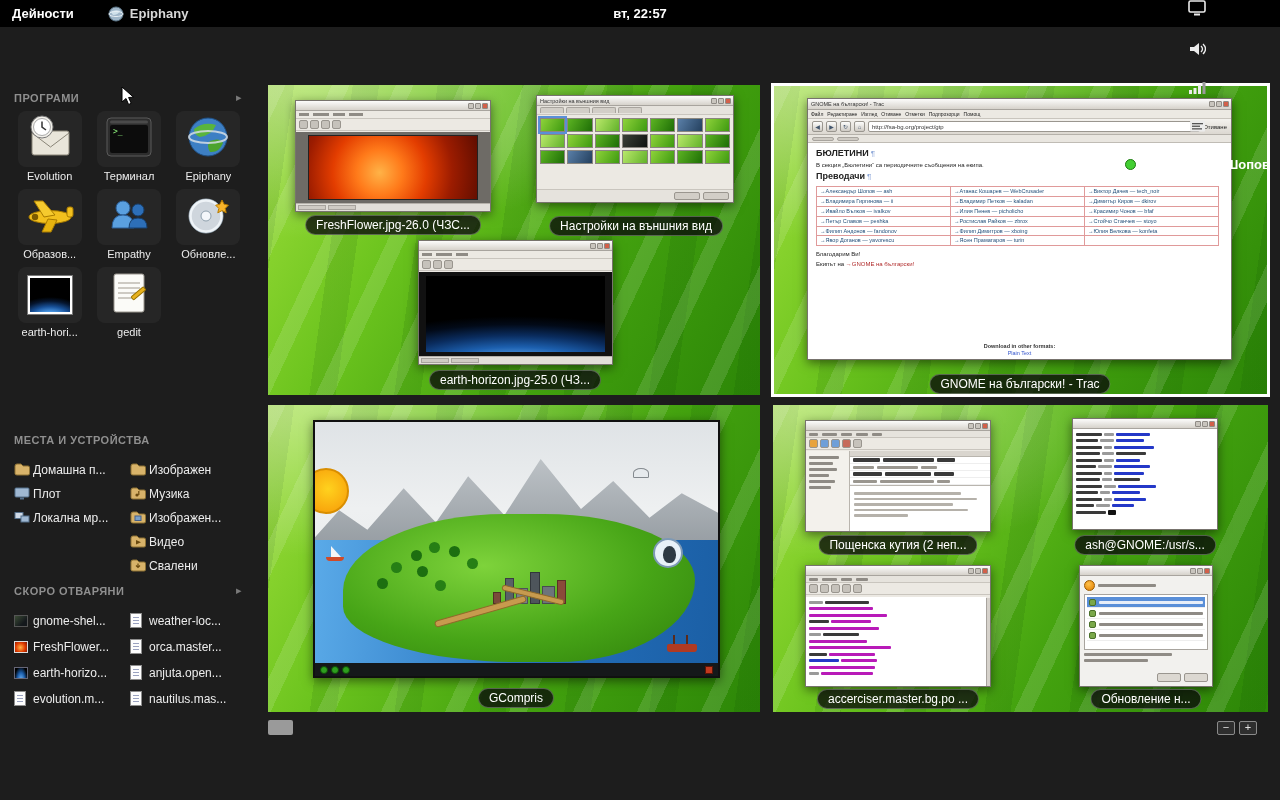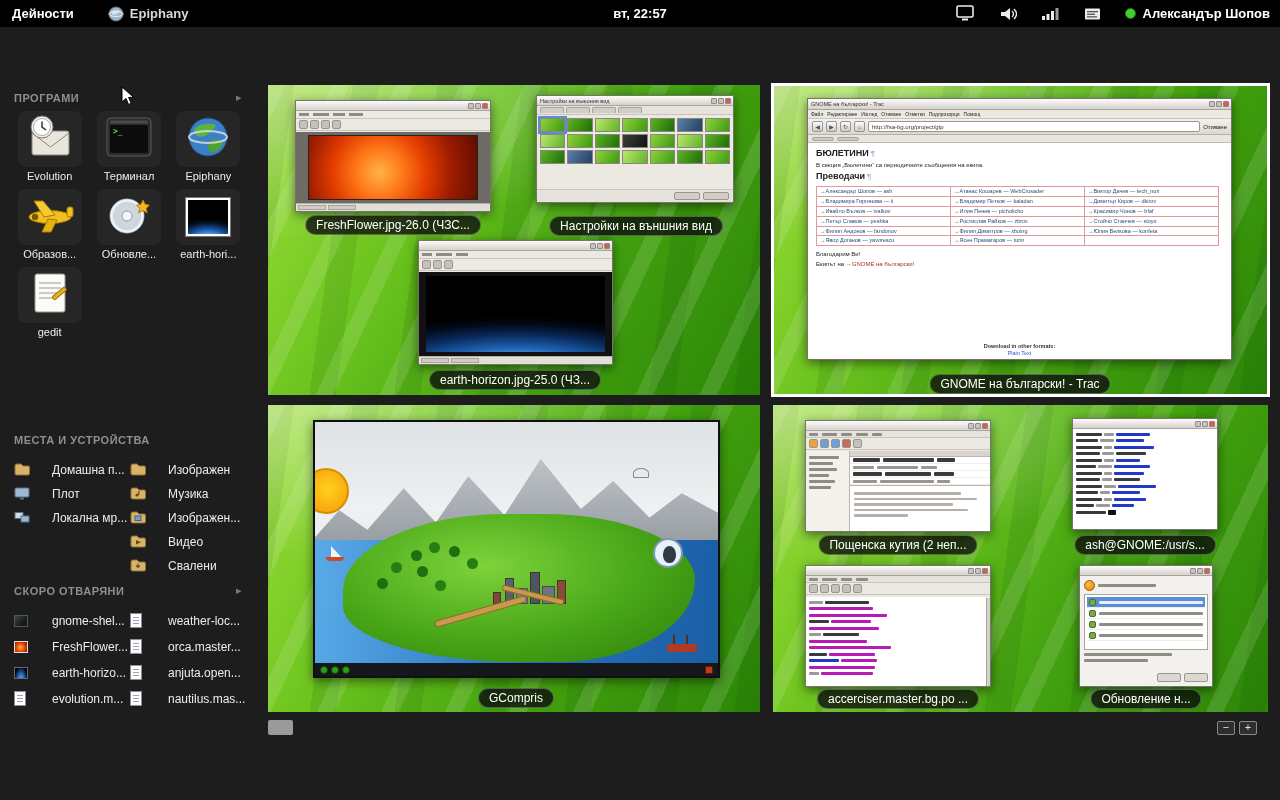--- a/index.html
+++ b/index.html
@@ -5,21 +5,21 @@
   *{margin:0;padding:0;box-sizing:border-box;}
   html,body{width:1280px;height:800px;overflow:hidden;background:#1d1d1d;
     font-family:"Liberation Sans","DejaVu Sans",sans-serif;position:relative;}
 
   
   #topbar{position:absolute;left:0;top:0;width:1280px;height:27px;background:#000;
     display:flex;align-items:center;color:#fff;z-index:40;}
   .tb-activities{font-weight:bold;font-size:13px;padding:0 12px;cursor:default;}
   .tb-app{display:flex;align-items:center;gap:6px;color:#d8d8d8;font-weight:bold;font-size:13px;margin-left:22px;}
   .tb-clock{position:absolute;left:50%;transform:translateX(-50%);font-weight:bold;font-size:13px;}
-  .tb-right{position:absolute;right:10px;top:0;height:27px;display:flex;align-items:center;gap:24px;}
+  .tb-right{position:absolute;right:10px;top:0;height:27px;display:flex;align-items:center;gap:24px;flex-direction:column;}
   .tb-user{display:flex;align-items:center;gap:7px;font-weight:bold;font-size:13px;}
   .presence{width:11px;height:11px;border-radius:50%;background:#43cf33;border:1px solid #1d7a10;}
   .tbicon{display:flex;align-items:center;}
 
   
   #sidebar{position:absolute;left:0;top:27px;width:256px;height:773px;}
   #search{position:absolute;left:13px;top:16px;width:228px;height:26px;background:#121212;
     border:1px solid #5a5a5a;border-radius:5px;color:#b5b5b5;font-size:13px;padding:0 8px;outline:none;
     font-family:"Liberation Sans","DejaVu Sans",sans-serif;}
   #search::placeholder{color:#8f8f8f;}
@@ -33,21 +33,21 @@
     display:flex;align-items:center;justify-content:center;}
   .app-label{margin-top:3px;font-size:11px;color:#ececec;max-width:74px;white-space:nowrap;overflow:hidden;}
   .thumb-flower{width:44px;height:38px;border:2px solid #fff;box-shadow:0 0 0 1px #777;
     background:radial-gradient(circle at 45% 55%,#ffb347,#ff6a00 30%,#d12c00 60%,#7e1400 100%);}
   .thumb-earth{width:44px;height:38px;border:2px solid #fff;box-shadow:0 0 0 1px #777;
     background:radial-gradient(ellipse 120% 80% at 50% 120%,#bfe0ff 0%,#4d9be8 25%,#174f96 45%,#05152e 65%,#000 80%);}
   .twocol{position:absolute;display:flex;}
   #places{left:14px;top:433px;}
   #recent{left:14px;top:583px;}
   .col{display:flex;flex-direction:column;gap:5px;width:116px;}
-  .pl{display:flex;align-items:center;gap:22px;font-size:12px;color:#ececec;height:19px;}
+  .pl{display:flex;align-items:center;gap:3px;font-size:12px;color:#ececec;height:19px;}
   .pl .mini{flex:0 0 16px;display:flex;align-items:center;}
   .pl-label{white-space:nowrap;overflow:hidden;}
   .mini-page{width:12px;height:15px;background:#fdfdfd;border:1px solid #8d8d8d;position:relative;}
   .mini-page::before{content:"";position:absolute;left:2px;right:2px;top:3px;height:1px;background:#9aa2c0;
     box-shadow:0 3px 0 #9aa2c0,0 6px 0 #9aa2c0;}
   .mini-flower{width:14px;height:12px;border:1px solid #ddd;
     background:radial-gradient(circle at 45% 55%,#ffb347,#e03c00 55%,#7e1400);}
   .mini-earth{width:14px;height:12px;border:1px solid #667;
     background:radial-gradient(ellipse at 50% 130%,#7ec3ff,#1c5fae 45%,#000 80%);}
   .mini-shot{width:14px;height:12px;border:1px solid #555;background:linear-gradient(135deg,#3c4c36,#14181c 70%);}
@@ -330,20 +330,33 @@
         <svg width="52" height="42" viewBox="0 0 52 42">
               <ellipse cx="26" cy="23" rx="21" ry="6.5" fill="#f2c01e" stroke="#a87b00"></ellipse>
               <path d="M20 23 L10 7 L19 7 L31 21 Z" fill="#f5ca2e" stroke="#a87b00"></path>
               <path d="M24 25 L18 38 L27 38 L33 26 Z" fill="#e6b30f" stroke="#a87b00"></path>
               <rect x="43" y="13" width="6" height="10" rx="2" fill="#f2c01e" stroke="#a87b00"></rect>
               <circle cx="11" cy="23" r="3.2" fill="#7c5a00"></circle>
             </svg>
       </span>
         </div>
       <div class="app-label">Образов...</div>
+    </div>
+    <div class="app">
+      <div class="app-ico">
+          <span>
+        <svg width="44" height="40" viewBox="0 0 44 40">
+              <circle cx="16" cy="13" r="7" fill="#5aa0e0" stroke="#2a5c94"></circle>
+              <path d="M5 33 Q5 20 16 20 Q27 20 27 33 Z" fill="#5aa0e0" stroke="#2a5c94"></path>
+              <circle cx="31" cy="15" r="6" fill="#2d6fb8" stroke="#17406e"></circle>
+              <path d="M22 33 Q22 23 31 23 Q40 23 40 33 Z" fill="#2d6fb8" stroke="#17406e"></path>
+            </svg>
+      </span>
+        </div>
+      <div class="app-label">Empathy</div>
     </div>
     <div class="app">
       <div class="app-ico">
           <span>
         <svg width="46" height="42" viewBox="0 0 46 42">
               <circle cx="21" cy="22" r="17" fill="#cfd6dd" stroke="#8fa0ad"></circle>
               <circle cx="21" cy="22" r="15.5" fill="none" stroke="#eef3f7" stroke-width="2.5"></circle>
               <circle cx="21" cy="22" r="5" fill="#f4f7fa" stroke="#8fa0ad"></circle>
               <path d="M37 6 l2 4.2 4.4 1 -3.2 3.2 1 4.4 -4.2 -2.2 -4.2 2.2 1 -4.4 -3.2 -3.2 4.4 -1 z" fill="#f7b32a" stroke="#b77b00"></path>
             </svg>

